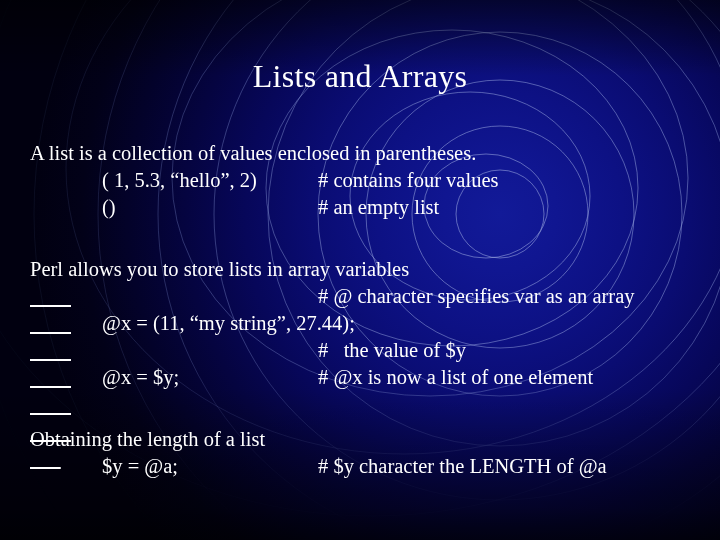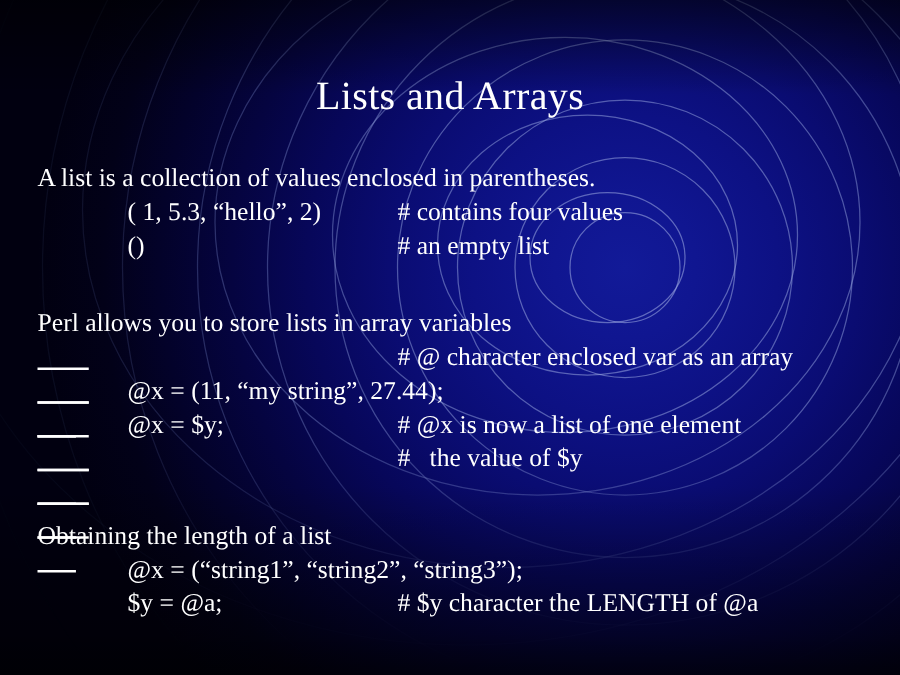--- a/index.html
+++ b/index.html
@@ -59,20 +59,21 @@
     text-align: center;
     font-size: 32px;
     line-height: 38px;
     letter-spacing: 0.3px;
     white-space: pre;
   }
   .body-block {
     position: absolute;
     left: 30px;
     width: 690px;
+    margin-top: 10px;
   }
   .line {
     position: relative;
     height: 27px;
     font-size: 20.5px;
     line-height: 27px;
     white-space: pre;
   }
   .line .code {
     position: absolute;
@@ -156,43 +157,39 @@
         <span class="comment"># an empty list</span>
       </div>
     </div>
 
     <div class="body-block" style="top:246px;text-decoration:underline;">
       <div class="line">
         <span class="code">Perl allows you to store lists in array variables</span>
         <span class="comment"></span>
       </div>
       <div class="line indent">
-        <span class="comment"># @ character enclosed var as an array</span>
+        <span class="comment"># @ character specifies var as an array</span>
       </div>
       <div class="line indent">
         <span class="code">@x = (11, “my string”, 27.44);</span>
         <span class="comment"></span>
       </div>
       <div class="line indent">
+        <span class="code"></span>
+        <span class="comment">#   the value of $y</span>
+      </div>
+      <div class="line indent">
         <span class="code">@x = $y;</span>
         <span class="comment"># @x is now a list of one element</span>
-      </div>
-      <div class="line indent">
-        <span class="code"></span>
-        <span class="comment">#   the value of $y</span>
       </div>
     </div>
 
     <div class="body-block" style="top:416px;">
       <div class="line">
         <span class="code">Obtaining the length of a list</span>
-        <span class="comment"></span>
-      </div>
-      <div class="line indent">
-        <span class="code">@x = (“string1”, “string2”, “string3”);</span>
         <span class="comment"></span>
       </div>
       <div class="line indent">
         <span class="code">$y = @a;</span>
         <span class="comment"># $y character the LENGTH of @a</span>
       </div>
     </div>
 
   </div>
 </div>

